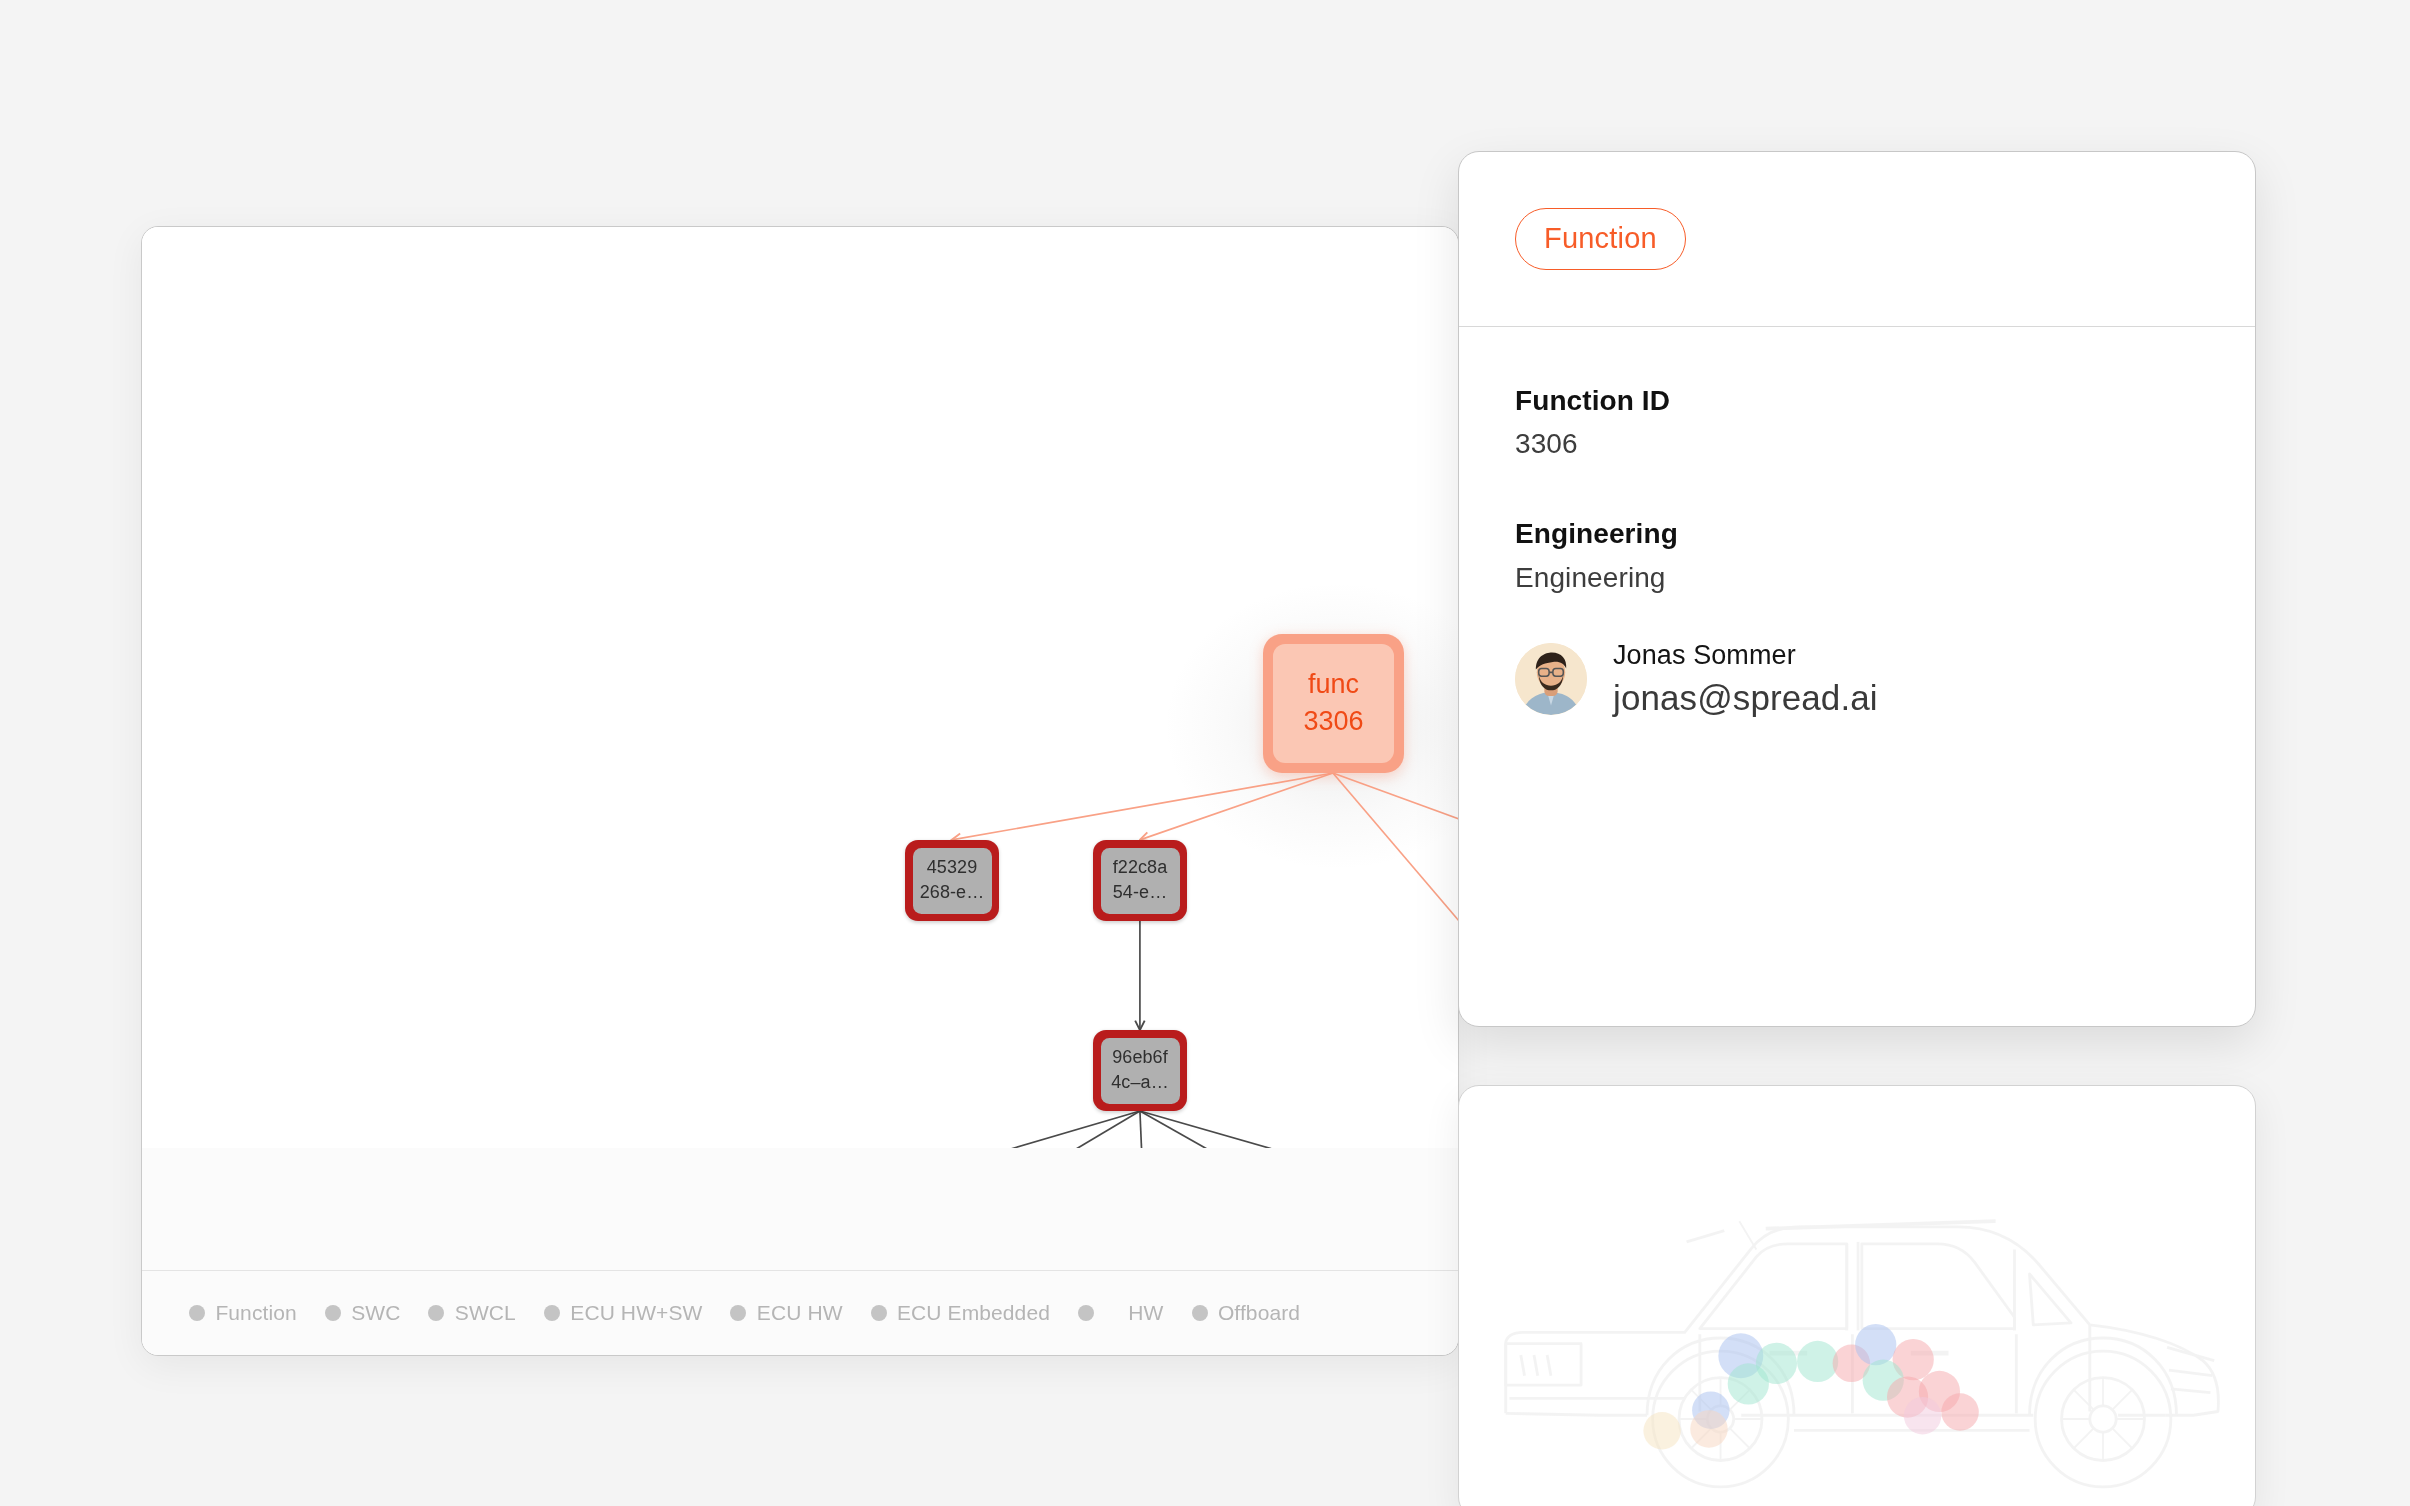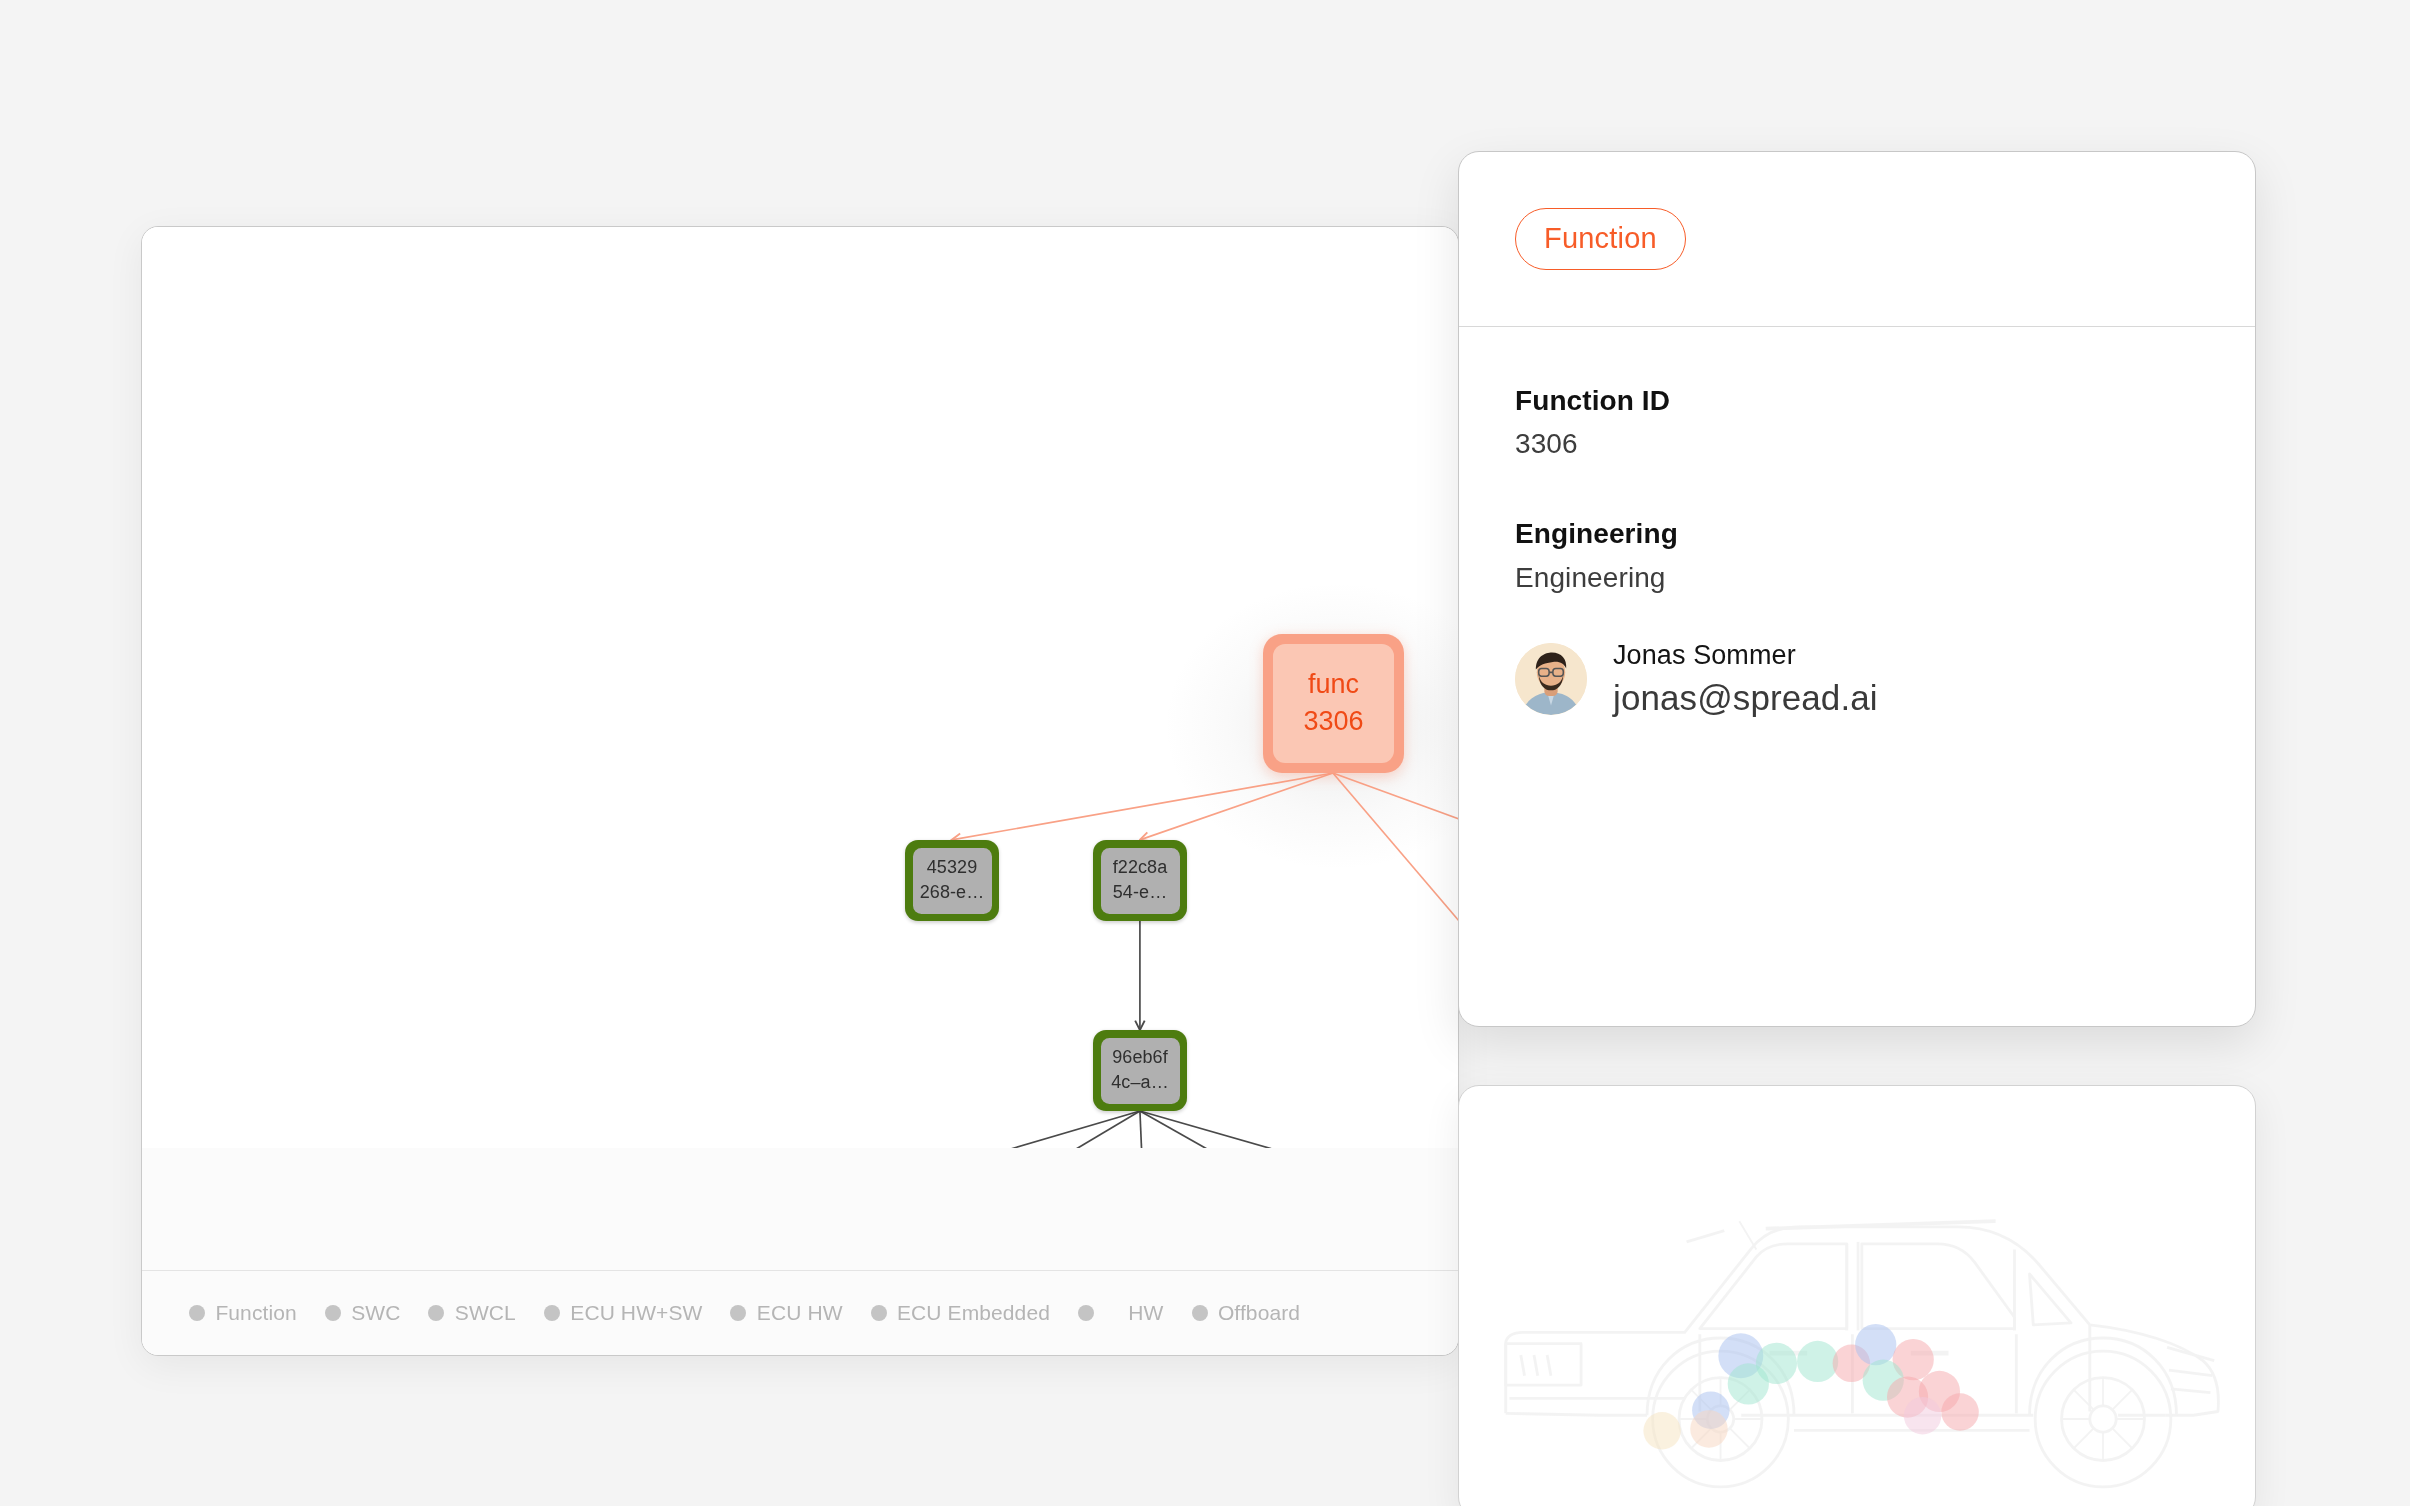--- a/index.html
+++ b/index.html
@@ -69,21 +69,21 @@
     position: absolute;
     border-radius: 13px;
     display: flex;
     align-items: center;
     justify-content: center;
     text-align: center;
     cursor: pointer;
   }
 
   .node.gray {
-    background: #4d7c0f;
+    background: #b91c1c;
     padding: 7.5px;
     box-shadow: 0 1.9px 3.8px rgba(0,0,0,0.18);
   }
   .node.gray .node-inner {
     background: #b0b0b0;
     border-radius: 8.5px;
     width: 100%;
     height: 100%;
     display: flex;
     flex-direction: column;

